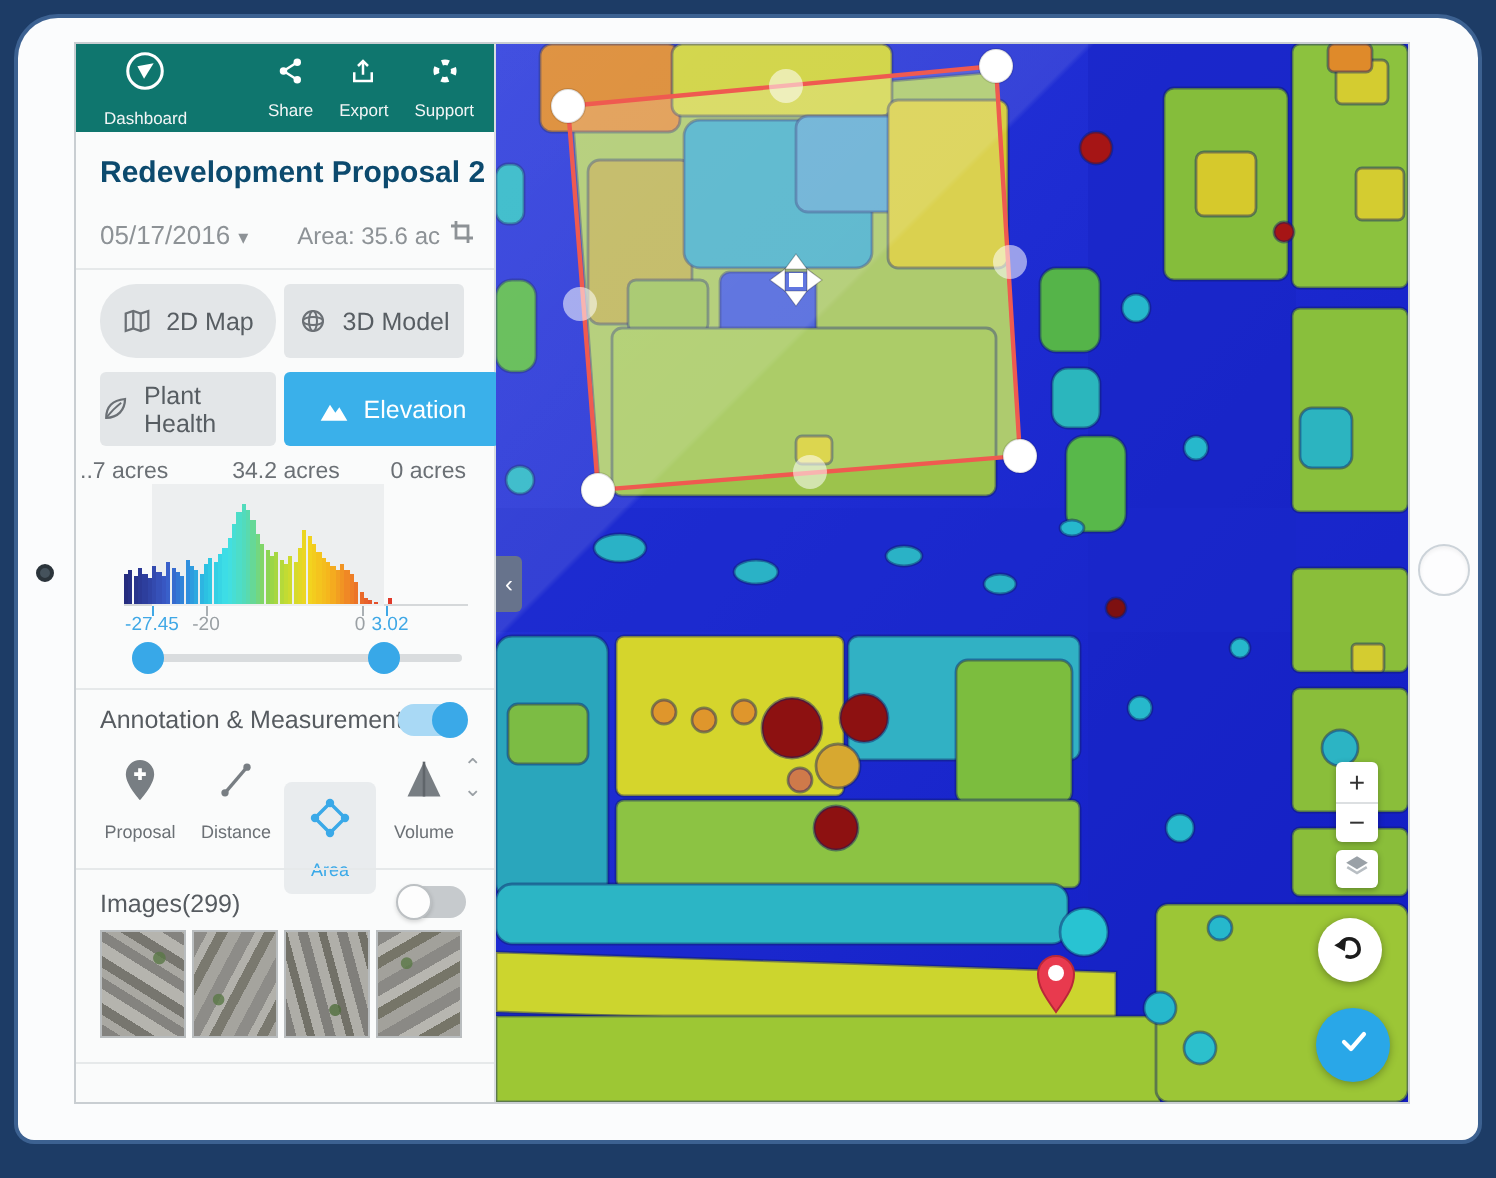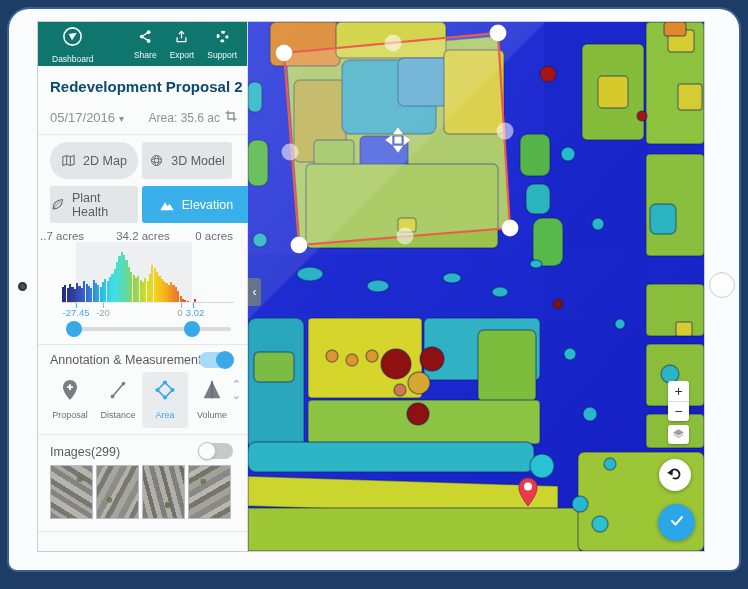--- a/index.html
+++ b/index.html
@@ -84,21 +84,21 @@
   .toggle.off .knob { left:-1px; background:#fdfdfd; border:1px solid #bcc0c3;
                       box-shadow:0 1px 2px rgba(0,0,0,.15); }
 
   .tools { position:absolute; left:0; top:350px; width:210px; height:58px; }
   .tool { position:absolute; width:46px; height:56px; display:flex; flex-direction:column;
           align-items:center; justify-content:flex-start; gap:4px; padding-top:6px;
           cursor:pointer; border-radius:4px; }
   .tool .tlbl { font-size:9px; color:#6b7075; }
   .tool.selected { background:#e9ecee; }
   .tool.selected .tlbl { color:#3aa9e8; }
-  .t1{left:9px;} .t2{left:57px;} .t3{left:104px;} .t4{left:151px;}
+  .t1{left:9px;} .t2{left:57px;} .t3{left:104px;margin-top:19px;} .t4{left:151px;}
   .scrollers { position:absolute; right:6px; top:358px; display:flex; flex-direction:column;
                gap:2px; font-size:11px; color:#9aa0a5; line-height:9px; text-align:center; }
   .scrollers div { cursor:pointer; }
 
   .thumbs { position:absolute; left:12px; top:443px; display:flex; gap:3px; }
   .thumb { width:43px; height:54px; border:1px solid #b9bdbf; cursor:pointer; }
   .th1 { background:
      radial-gradient(circle at 70% 25%, rgba(90,120,70,.8) 0 6%, transparent 7%),
      repeating-linear-gradient(32deg,#84837f 0 5px,#a9a8a2 5px 9px,#77766f 9px 14px,#b5b4ae 14px 20px); }
   .th2 { background:

